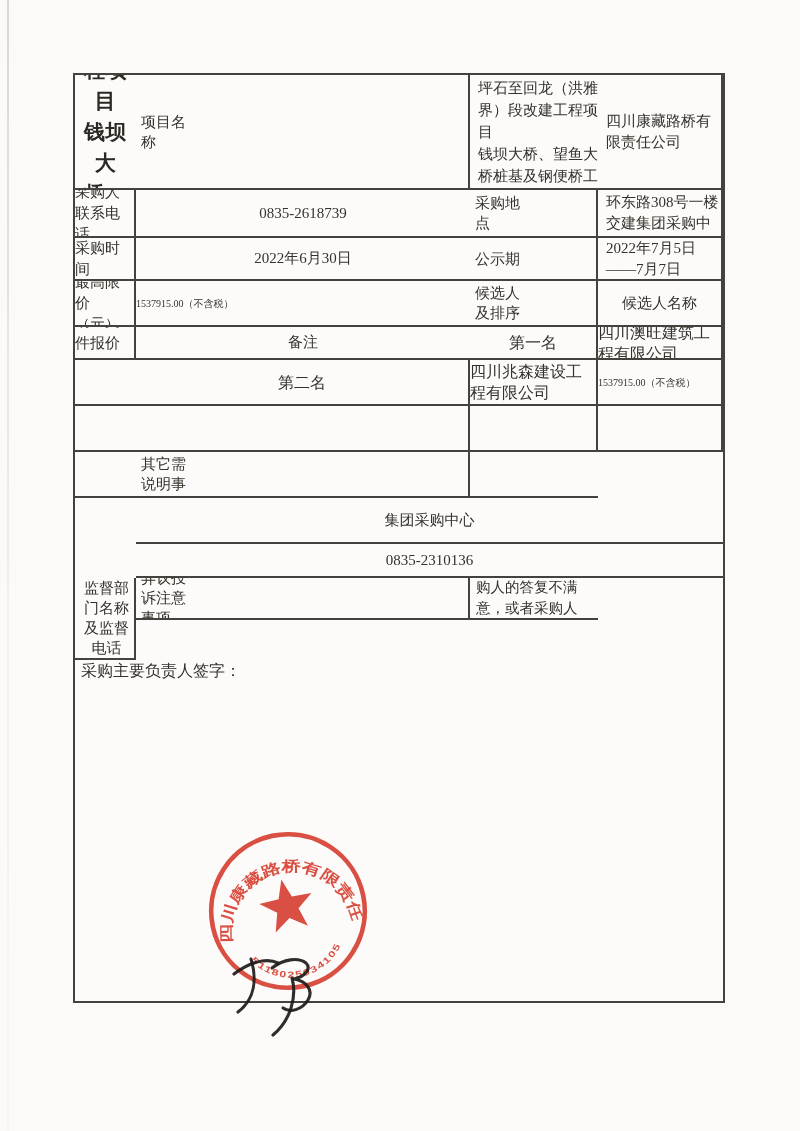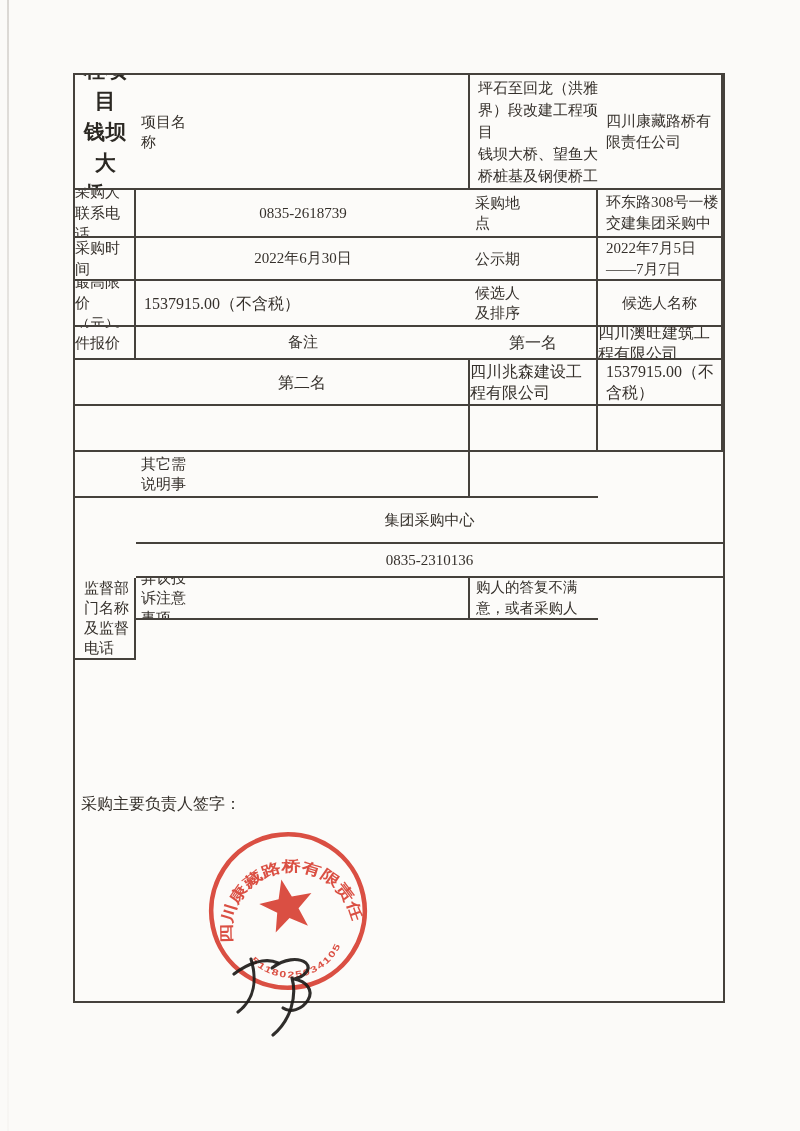--- a/index.html
+++ b/index.html
@@ -36,31 +36,31 @@
   .eb { border-bottom:none; }
   .span4 { grid-column:1 / -1; }
   .span3 { grid-column:2 / -1; }
   .title-cell { flex-direction:column; justify-content:center; }
   .title-line {
     font-family:"Liberation Sans","DejaVu Sans",sans-serif;
     font-weight:bold; font-size:21px; line-height:31px;
     color:#2b2823; letter-spacing:.5px; text-align:center;
   }
   .lab { white-space:pre-line; padding-left:5px; line-height:20px; }
-  .lab-c { justify-content:center; padding-left:4px; }
+  .lab-c { justify-content:center; text-align:center; padding-left:4px; }
   .val { padding-left:8px; }
   .pre { white-space:pre-line; line-height:22px; }
   .cen { justify-content:center; text-align:left; }
   .sm { font-size:16px; }
-  .price { font-size:16px; padding-left:8px; }
+  .price { font-size:10px; }
   .obj-text {
     font-size:14.5px; line-height:21px; white-space:pre-line;
     padding:4px 8px 4px 6px; align-self:center;
   }
-  .sig-cell { font-size:16px; padding-left:6px; align-items:center; }
+  .sig-cell { font-size:16px; padding-left:6px; align-items:flex-start; }
   .seal-wrap {
     position:absolute; left:205px; top:828px; width:166px; height:166px;
     transform:rotate(-12deg);
     mix-blend-mode:multiply; opacity:.88;
     pointer-events:none;
   }
   .seal-company-text { font-family:"Liberation Sans","DejaVu Sans",sans-serif; font-size:14px; font-weight:bold; }
   .seal-serial-text { font-family:"Liberation Sans","DejaVu Sans",sans-serif; font-size:8.5px; font-weight:bold; letter-spacing:1px; }
   .sig-ink {
     position:absolute; left:226px; top:938px; width:120px; height:102px;

